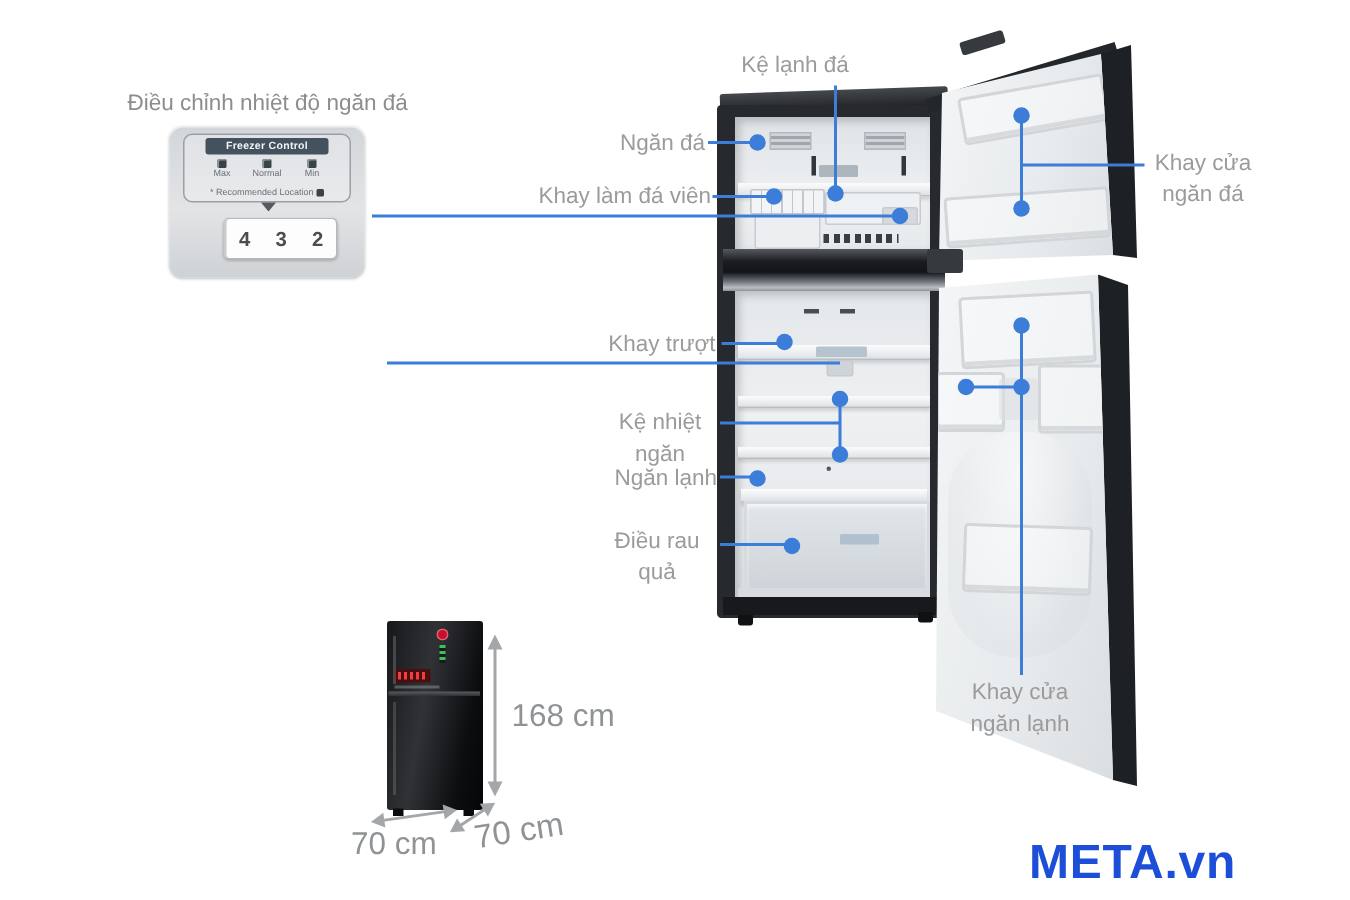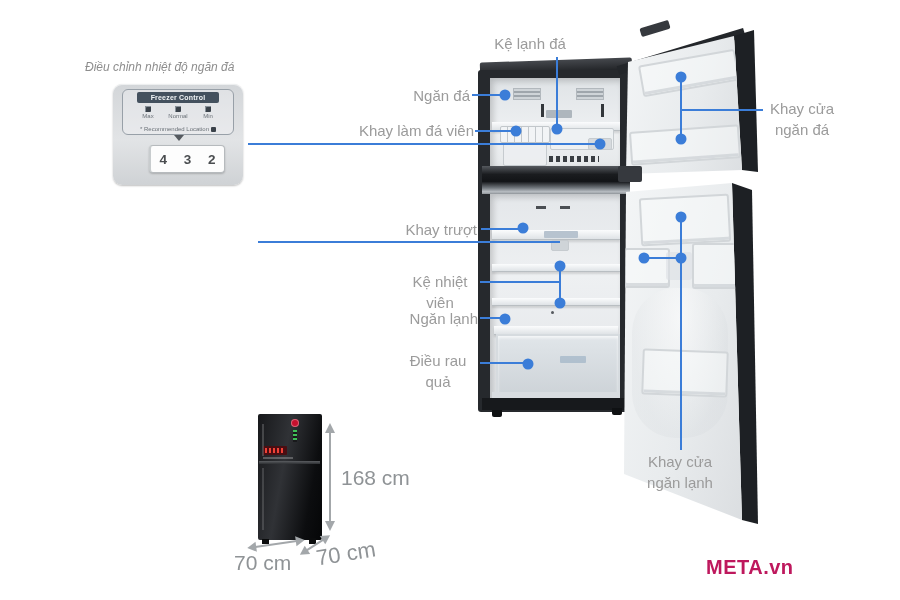--- a/index.html
+++ b/index.html
@@ -9,21 +9,21 @@
   }
   html,body{margin:0;padding:0;background:#fff;}
   .stage{position:relative;width:900px;height:600px;background:#fff;overflow:hidden;
          font-family:"Liberation Sans", sans-serif;}
   
   .lab{position:absolute;color:var(--labgray);font-size:15px;line-height:21px;z-index:7;}
   .lab.r{text-align:right;} .lab.c{text-align:center;}
   .cl{position:absolute;background:var(--blue);z-index:5;}
   .cd{position:absolute;width:11px;height:11px;border-radius:50%;background:var(--blue);
       transform:translate(-50%,-50%);z-index:6;}
-  .title{position:absolute;color:var(--titlegray);font-size:12px;z-index:7;font-style:italic;}
+  .title{position:absolute;color:var(--titlegray);font-size:15px;z-index:7;}
   
   .fc-panel{position:absolute;left:113px;top:84px;width:130px;height:101px;border-radius:9px;
     background:linear-gradient(180deg,#d3d6d9 0%,#e2e4e6 55%,#cfd2d5 100%);
     box-shadow:0 1px 2px rgba(0,0,0,.25), inset 0 1px 0 rgba(255,255,255,.6);z-index:4;}
   .fc-inner{position:absolute;left:9px;top:5px;width:110px;height:44px;border:1px solid #98a0a8;
     border-radius:6px;background:rgba(245,247,248,.35);}
   .fc-header{position:absolute;left:50%;top:2px;transform:translateX(-50%);width:82px;height:11px;
     background:#44515e;border-radius:2px;color:#f2f5f7;font-size:7px;font-weight:bold;
     text-align:center;line-height:11px;letter-spacing:.2px;}
   .fc-levels{position:absolute;left:10px;top:16px;width:90px;display:flex;justify-content:space-between;}
@@ -93,22 +93,22 @@
   .thumb{position:absolute;left:258px;top:414px;width:64px;height:126px;border-radius:2px;z-index:2;
     background:linear-gradient(100deg,#17181b 0%,#303236 40%,#0c0d0f 78%,#050607 100%);}
   .dim{position:absolute;color:#8f9396;font-size:21px;z-index:3;}
   .dim-line-v{position:absolute;width:2px;background:#a3a7aa;z-index:2;}
   .arr{position:absolute;width:0;height:0;z-index:2;}
   .dim-arrow{position:absolute;height:2px;background:#a3a7aa;z-index:2;}
   .dim-arrow:before,.dim-arrow:after{content:"";position:absolute;top:-4px;width:0;height:0;
     border-top:5px solid transparent;border-bottom:5px solid transparent;}
   .dim-arrow:before{left:-8px;border-right:9px solid #a3a7aa;}
   .dim-arrow:after{right:-8px;border-left:9px solid #a3a7aa;}
-  .watermark{position:absolute;left:706px;top:556px;font-size:20px;font-weight:800;
-    color:#be185d;letter-spacing:.5px;z-index:3;}
+  .watermark{position:absolute;left:686px;top:556px;font-size:32px;font-weight:800;
+    color:#1d4ed8;letter-spacing:.5px;z-index:3;}
 </style>
 </head>
 <body>
 
 <div class="stage">
 
   <div class="title" style="left:85px;top:60px;">Điều chỉnh nhiệt độ ngăn đá</div>
 
   <div class="fc-panel">
     <div class="fc-inner">
@@ -231,21 +231,21 @@
   <div class="lab c" style="left:480px;top:33px;width:100px;">Kệ lạnh đá</div>
   <div class="lab r" style="left:378px;top:85px;width:92px;">Ngăn đá</div>
   <div class="lab r" style="left:330px;top:120px;width:144px;text-align:right;">Khay làm đá viên</div>
   <div class="lab c" style="left:756px;top:98px;width:92px;">
     <div>Khay cửa</div>
     <div>ngăn đá</div>
   </div>
   <div class="lab r" style="left:385px;top:219px;width:92px;">Khay trượt</div>
   <div class="lab c" style="left:398px;top:271px;width:84px;">
     <div>Kệ nhiệt</div>
-    <div>viên</div>
+    <div>ngăn</div>
   </div>
   <div class="lab r" style="left:388px;top:308px;width:90px;">Ngăn lạnh</div>
   <div class="lab c" style="left:396px;top:350px;width:84px;">
     <div>Điều rau</div>
     <div>quả</div>
   </div>
   <div class="lab c" style="left:628px;top:451px;width:104px;">
     <div>Khay cửa</div>
     <div>ngăn lạnh</div>
   </div>

